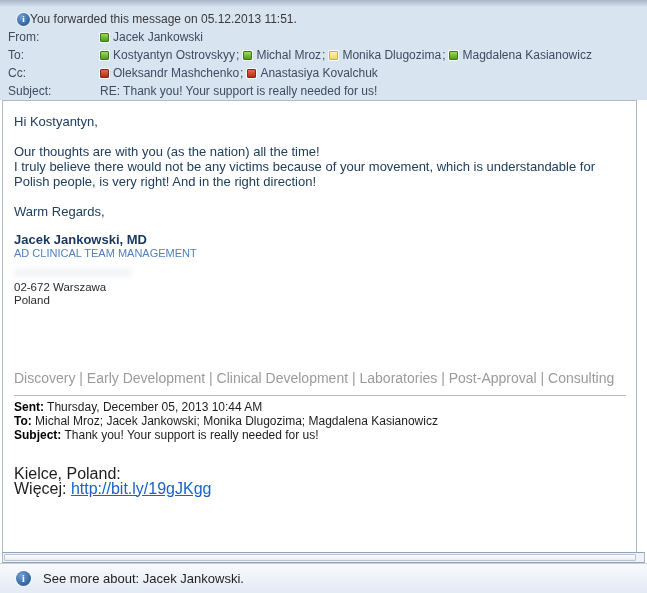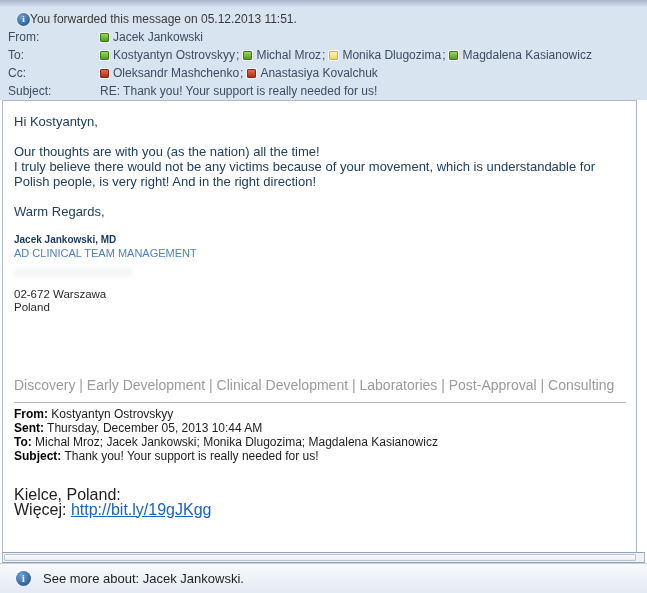--- a/index.html
+++ b/index.html
@@ -32,24 +32,24 @@
   .presence[data-presence="red"]    { background:linear-gradient(#e06a50, #b0301a); border:1px solid #8b2815; }
   .subject-val { padding-left:0; }
 
   
   .bodypanel { position:absolute; top:100px; left:2px; width:635px; height:452px;
             background:#fff; border:1px solid #aebacb; border-bottom:none; overflow:hidden;
             color:#21405f; font-size:13px; }
   .bodyinner { padding:13px 10px 0 11px; line-height:15px; }
   .bp { margin:0; }
   .gap { height:15px; }
-  .sig-name { font-weight:bold; color:#17375e; font-size:10px; }
+  .sig-name { font-weight:bold; color:#17375e; font-size:13px; }
   .sig-title { color:#4f81bd; font-size:11px; line-height:13px; }
   .smudge { width:118px; height:9px; margin-top:8px; background:#e9edf0; filter:blur(2px); opacity:.55; }
-  .addr { color:#2b2b2b; font-size:11.5px; line-height:13px; margin-top:11px; font-family:"Liberation Sans",sans-serif; }
+  .addr { color:#2b2b2b; font-size:11.5px; line-height:13px; margin-top:4px; font-family:"Liberation Sans",sans-serif; }
   .services { color:#9b9b9b; font-size:14px; margin-top:64px; }
   .qdivider { border:none; border-top:1px solid #b9b9b9; margin:9px 0 4px 0; }
   .qhead { color:#1d1d1d; font-size:12px; line-height:14px; }
   .qhead b { color:#000; }
   .qbody { color:#1d1d1d; font-size:16px; line-height:14.5px; margin-top:25px; }
   .qlink { color:#1763c6; text-decoration:underline; }
 
   
   .hscroll { position:absolute; top:552px; left:2px; width:643px; height:11px;
             background:#eef1f5; border:1px solid #8fa4bd; border-left:1px solid #aebacb; border-right:1px solid #aebacb; }
@@ -135,21 +135,20 @@
       <div class="gap" style="height:13px;"></div>
       <p class="bp sig-name">Jacek Jankowski, MD</p>
       <p class="bp sig-title">AD CLINICAL TEAM MANAGEMENT</p>
       <div class="smudge"></div>
       <p class="bp addr">02-672 Warszawa</p>
       <p class="bp addr" style="margin-top:0;">Poland</p>
 
       <p class="bp services">Discovery | Early Development | Clinical Development | Laboratories | Post-Approval | Consulting</p>
       <hr class="qdivider">
 
-      <p class="bp qhead"><b>From:</b><span> Kostyantyn Ostrovskyy</span></p>
       <p class="bp qhead"><b>Sent:</b><span> Thursday, December 05, 2013 10:44 AM</span></p>
       <p class="bp qhead"><b>To:</b><span> Michal Mroz; Jacek Jankowski; Monika Dlugozima; Magdalena Kasianowicz</span></p>
       <p class="bp qhead"><b>Subject:</b><span> Thank you! Your support is really needed for us!</span></p>
 
       <div class="qbody">
         <p class="bp">Kielce, Poland:</p>
         <p class="bp"><span>Więcej: </span><a class="qlink" href="#">http://bit.ly/19gJKgg</a></p>
       </div>
 
     </div>

